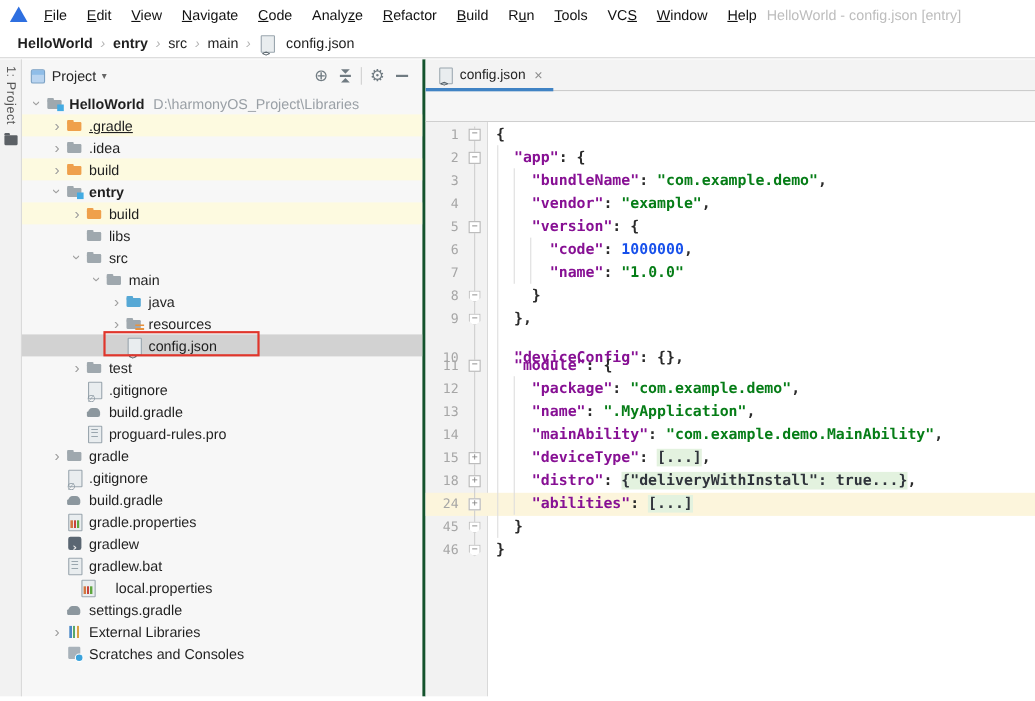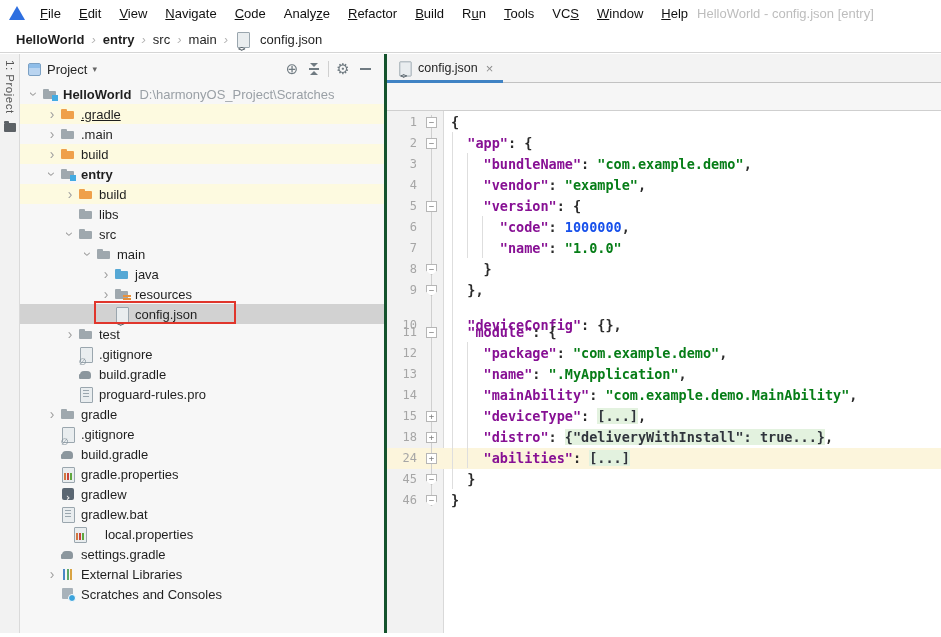--- a/index.html
+++ b/index.html
@@ -191,31 +191,31 @@
         <span class="hi hi-gear"></span>
         <span class="hi hi-hide"></span>
       </div>
       <div class="ptree" id="tree">
           <div class="trow bold" style="padding-left: 6px;">
             <span class="chev open"></span>
             <span class="ti i-folder c-gray">
               <i class="g g-mod"></i>
             </span>
             <span class="lbl">HelloWorld</span>
-            <span class="sfx">D:\harmonyOS_Project\Scratches</span>
+            <span class="sfx">D:\harmonyOS_Project\Libraries</span>
           </div>
           <div class="trow yellow" style="padding-left: 24px; text-decoration: underline;">
             <span class="chev closed"></span>
             <span class="ti i-folder c-orange"></span>
             <span class="lbl">.gradle</span>
           </div>
           <div class="trow" style="padding-left: 24px;">
             <span class="chev closed"></span>
             <span class="ti i-folder c-gray"></span>
-            <span class="lbl">.main</span>
+            <span class="lbl">.idea</span>
           </div>
           <div class="trow yellow" style="padding-left: 24px;">
             <span class="chev closed"></span>
             <span class="ti i-folder c-orange"></span>
             <span class="lbl">build</span>
           </div>
           <div class="trow bold" style="padding-left: 24px;">
             <span class="chev open"></span>
             <span class="ti i-folder c-gray">
               <i class="g g-mod"></i>

